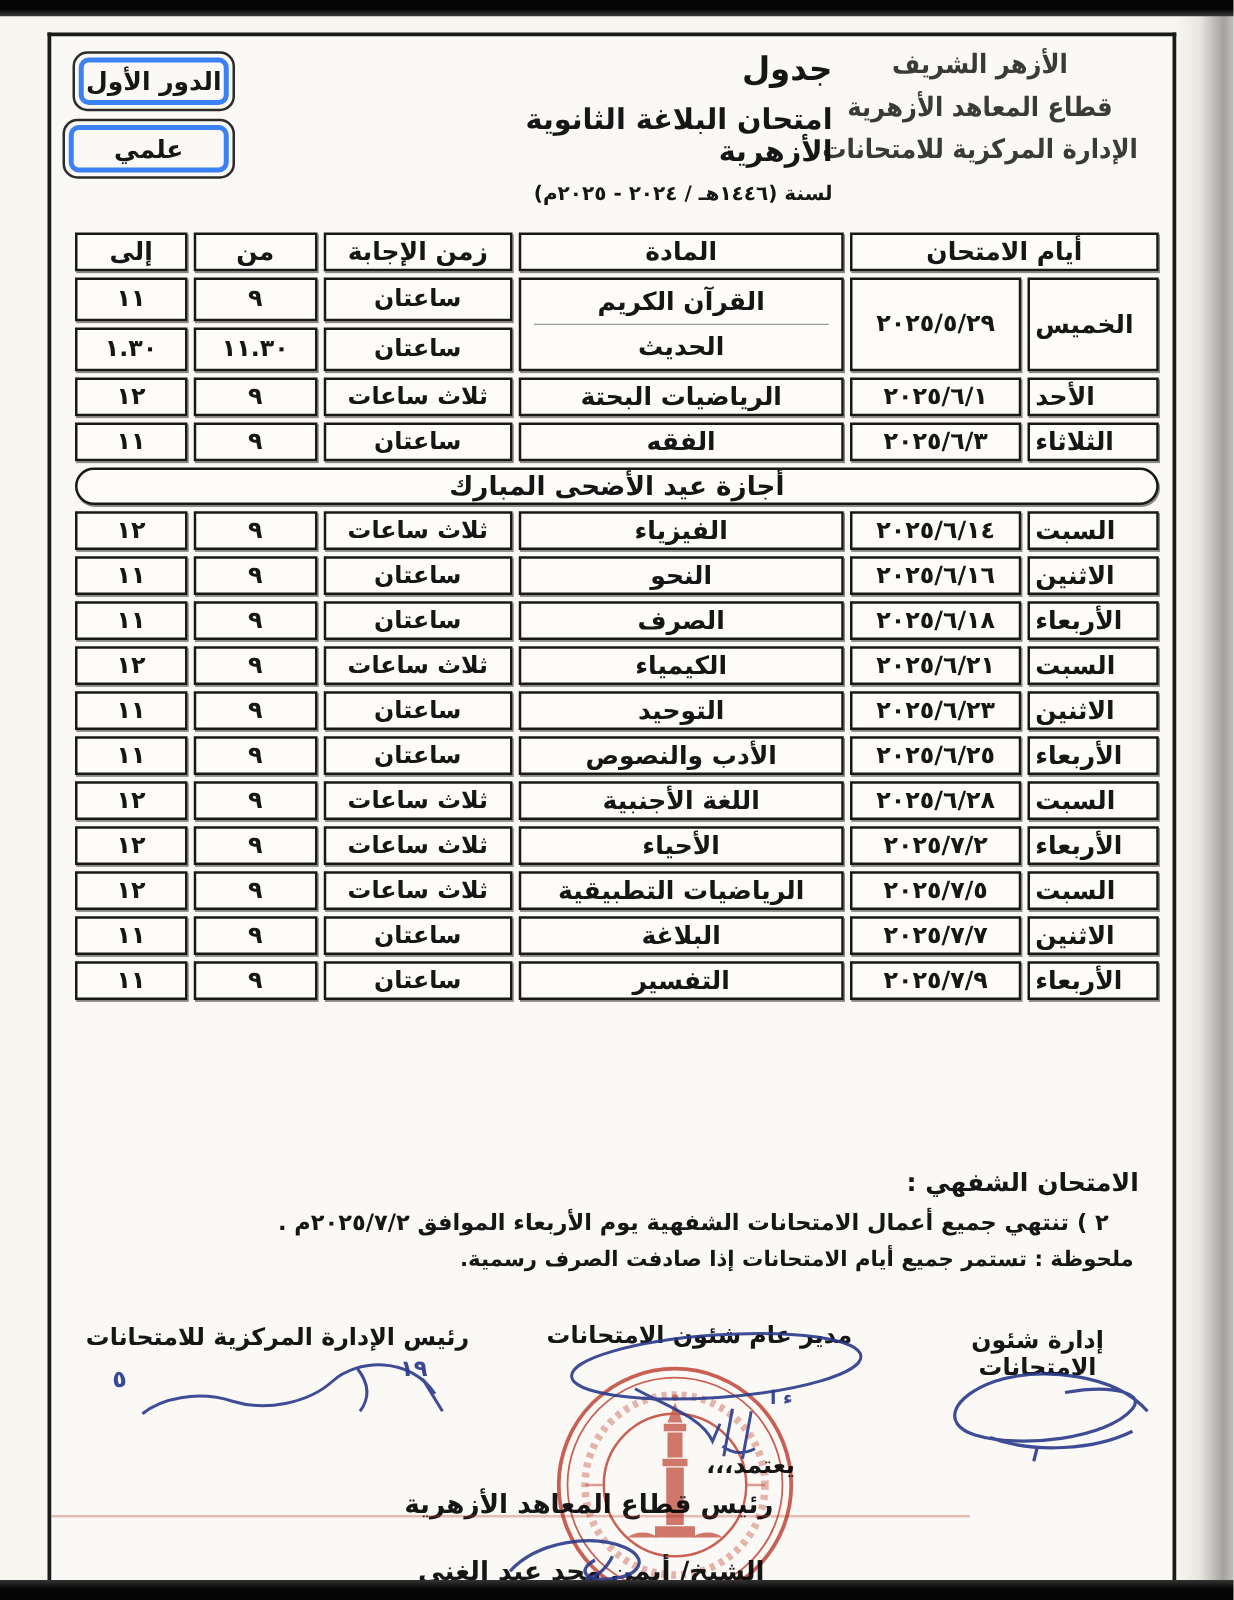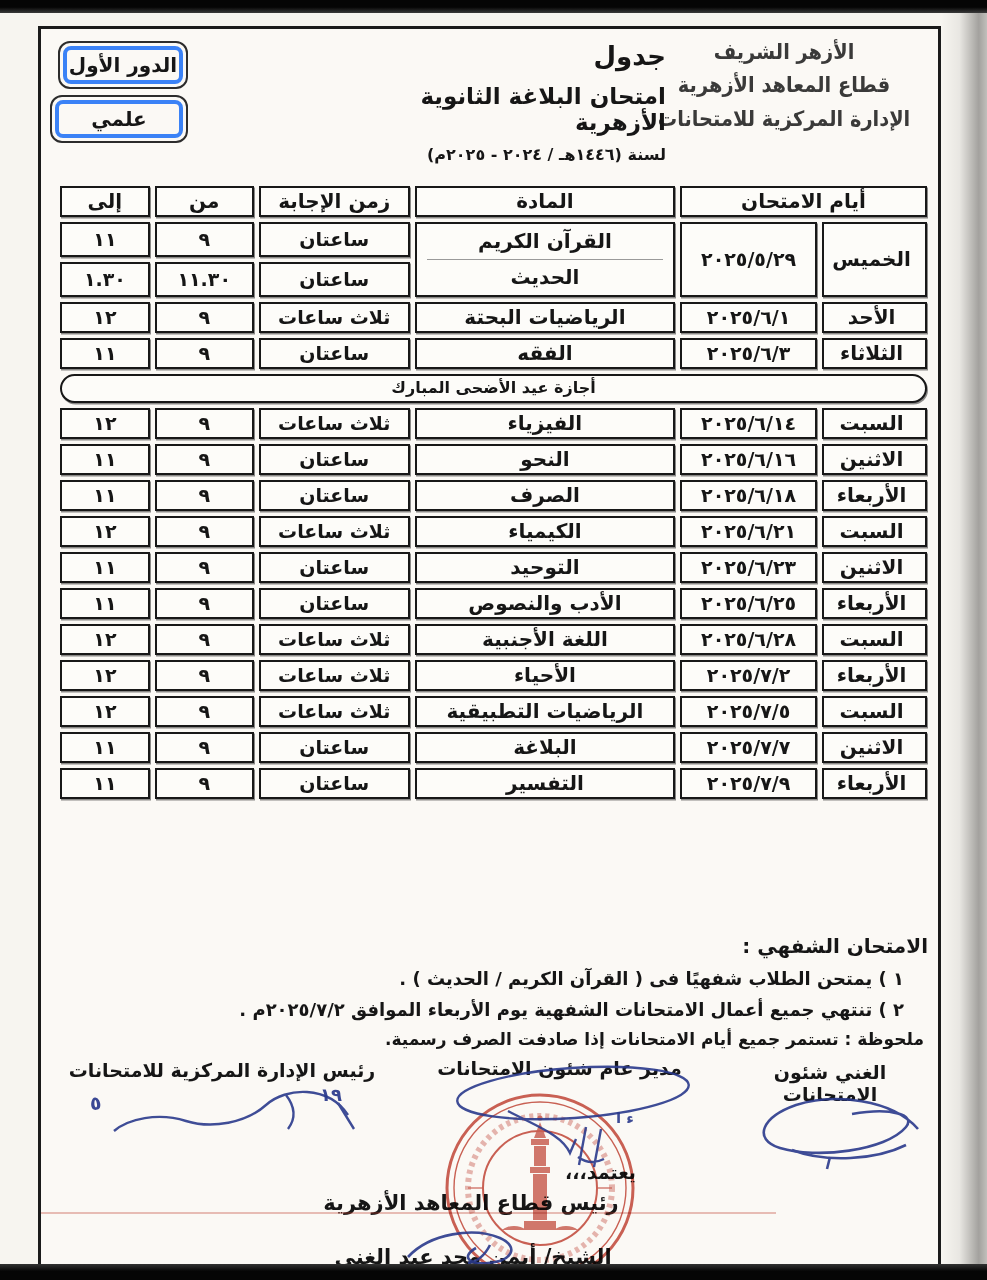--- a/index.html
+++ b/index.html
@@ -37,31 +37,31 @@
   .title-l3 { font-size:16px; margin-top:10px; }
   
   table.sched { position:absolute; right:6px; left:20px; top:152px; width:877px;
     table-layout:fixed; border-collapse:separate; border-spacing:5px 5px; direction:rtl; }
   .sched th, .sched td {
     border:2.5px solid #181818; background:#fdfcf9; text-align:center; vertical-align:middle;
     font-weight:700; font-size:20px; height:31px; padding:1px 4px; line-height:1.15;
     box-shadow:1px 1.5px 0 rgba(25,25,25,.5); overflow:hidden; white-space:nowrap;
   }
   .sched th { font-size:20px; }
-  .sched td.day { text-align:center; padding-right:10px; font-size:20px; }
+  .sched td.day { text-align:left; padding-right:10px; font-size:20px; }
   .sched td.date { font-size:19px; }
   .sched td.subj { font-size:20px; }
   .sched td.dur { font-size:19px; }
   .sched td.num { font-size:19px; }
-  .sched td.holiday { font-size:16px; height:29px;border-radius:15px; }
+  .sched td.holiday { font-size:21px; height:29px;border-radius:15px; }
   .sched td.subj-split { padding:0; }
   .subj-split .half { height:35px; display:flex; align-items:center; justify-content:center; font-size:20px; font-weight:700; }
   .subj-split .divider { height:1px; background:#9a9a9a; margin:0 10px; }
   
-  .notes { position:absolute; right:10px; left:20px; top:905px; text-align:right; }
+  .notes { position:absolute; right:27px; left:20px; top:905px; text-align:right; }
   .notes-heading { font-size:20px; font-weight:700; padding-left:2px; }
   .note-item { font-size:18px; font-weight:700; margin-top:10px; padding-right:24px; }
   .note-remark { font-size:17px; font-weight:800; margin-top:9px; padding-right:4px; }
   
   .sig-label { position:absolute; font-size:19px; font-weight:700; text-align:center; }
   .sig-dept-label { right:8px; top:1032px; width:200px; }
   .sig-director-label { right:236px; top:1028px; width:285px; }
   .sig-head-label { right:546px; top:1030px; width:340px; }
   .sig-head-name { position:absolute; right:566px; top:1098px; width:310px; text-align:center;
     font-size:20px; font-weight:800; }
@@ -241,26 +241,25 @@
         <td class="subj">التفسير</td>
         <td class="dur">ساعتان</td>
         <td class="num">٩</td>
         <td class="num">١١</td>
       </tr>
     </tbody>
       </table>
 
     <div class="notes">
       <div class="notes-heading">الامتحان الشفهي :</div>
-      <div class="note-item">١ )  يمتحن الطلاب شفهيًا فى ( القرآن الكريم  /  الحديث ) .</div>
       <div class="note-item">٢ )  تنتهي جميع أعمال الامتحانات الشفهية يوم الأربعاء  الموافق  ٢٠٢٥/٧/٢م .</div>
       <div class="note-remark">ملحوظة : تستمر جميع أيام الامتحانات إذا صادفت الصرف رسمية.</div>
     </div>
 
-    <div class="sig-label sig-dept-label">الغني شئون الامتحانات</div>
+    <div class="sig-label sig-dept-label">إدارة شئون الامتحانات</div>
     <div class="sig-label sig-director-label">مدير عام شئون الامتحانات</div>
     <div class="sig-label sig-head-label">رئيس الإدارة المركزية للامتحانات</div>
 
     <div class="approval-word">يعتمد،،،</div>
     <div class="approval-title">رئيس قطاع المعاهد الأزهرية</div>
     <div class="approval-name">الشيخ/ أيمن محد عبد الغني</div>
 
     <svg class="ink" style="right:4px; top:1058px;" width="200" height="85" viewBox="0 0 200 85">
       <g fill="none" stroke="#2a3a8c" stroke-width="2.6" opacity=".9">
         <path d="M184,42 C158,12 100,6 62,18 C28,30 18,52 46,61 C82,72 152,64 172,40 C182,28 158,20 118,27"></path>

